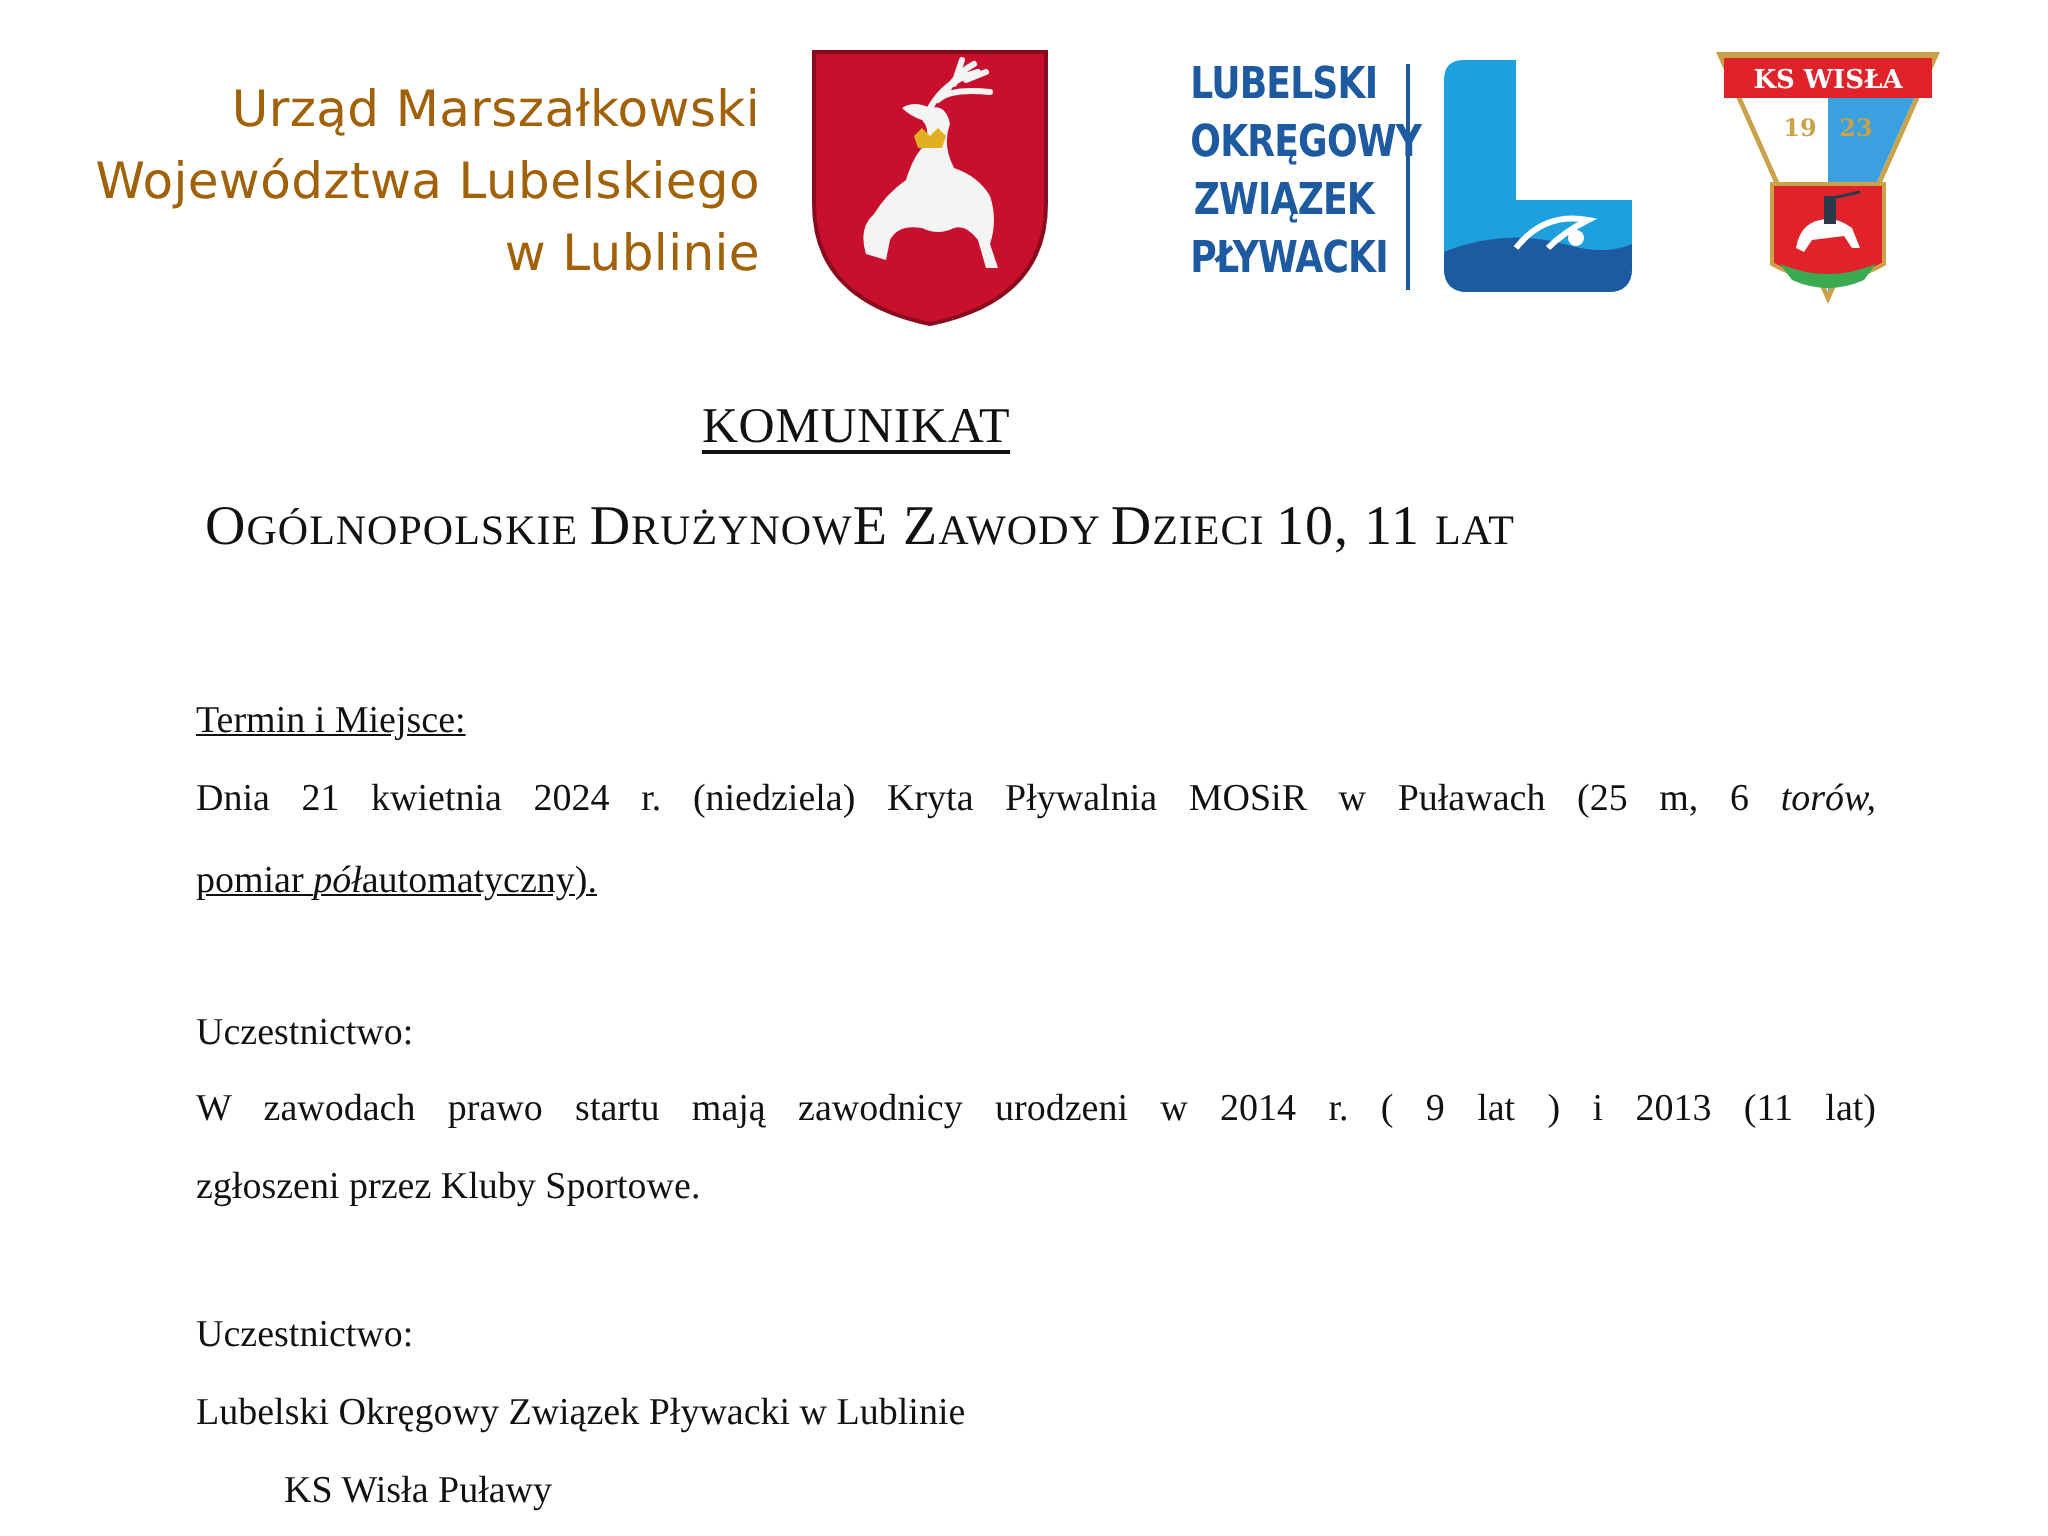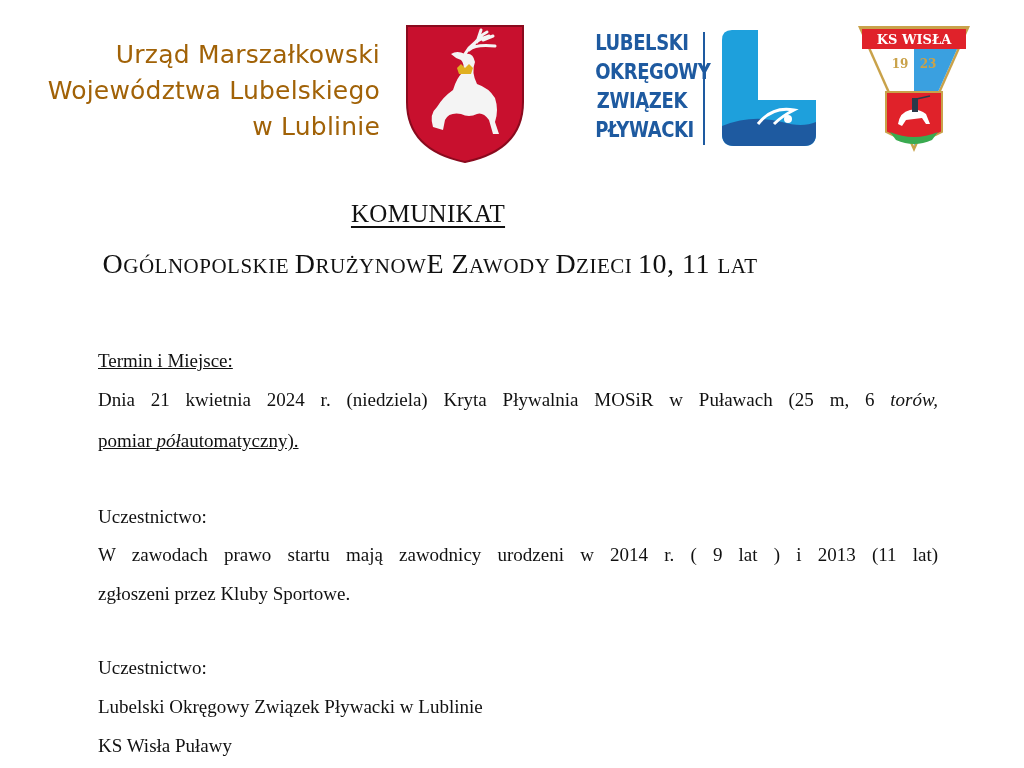--- a/index.html
+++ b/index.html
@@ -99,14 +99,14 @@
 
 <div class="sec" style="top:505px;">
   <div class="line" style="top:1px;">Uczestnictwo:</div>
   <div class="line just" style="top:39px;">W zawodach prawo startu mają zawodnicy  urodzeni w 2014 r. ( 9 lat ) i 2013 (11 lat)</div>
   <div class="line" style="top:78px;text-align:center;">zgłoszeni przez  Kluby Sportowe.</div>
 </div>
 
 <div class="sec" style="top:657px;">
   <div class="line" style="top:0;">Uczestnictwo:</div>
   <div class="line" style="top:39px;">Lubelski Okręgowy Związek Pływacki w Lublinie</div>
-  <div class="line" style="top:78px;">KS Wisła Puławy</div>
+  <div class="line" style="top:78px;margin-left:44px;">KS Wisła Puławy</div>
 </div>
 
 </body></html>

